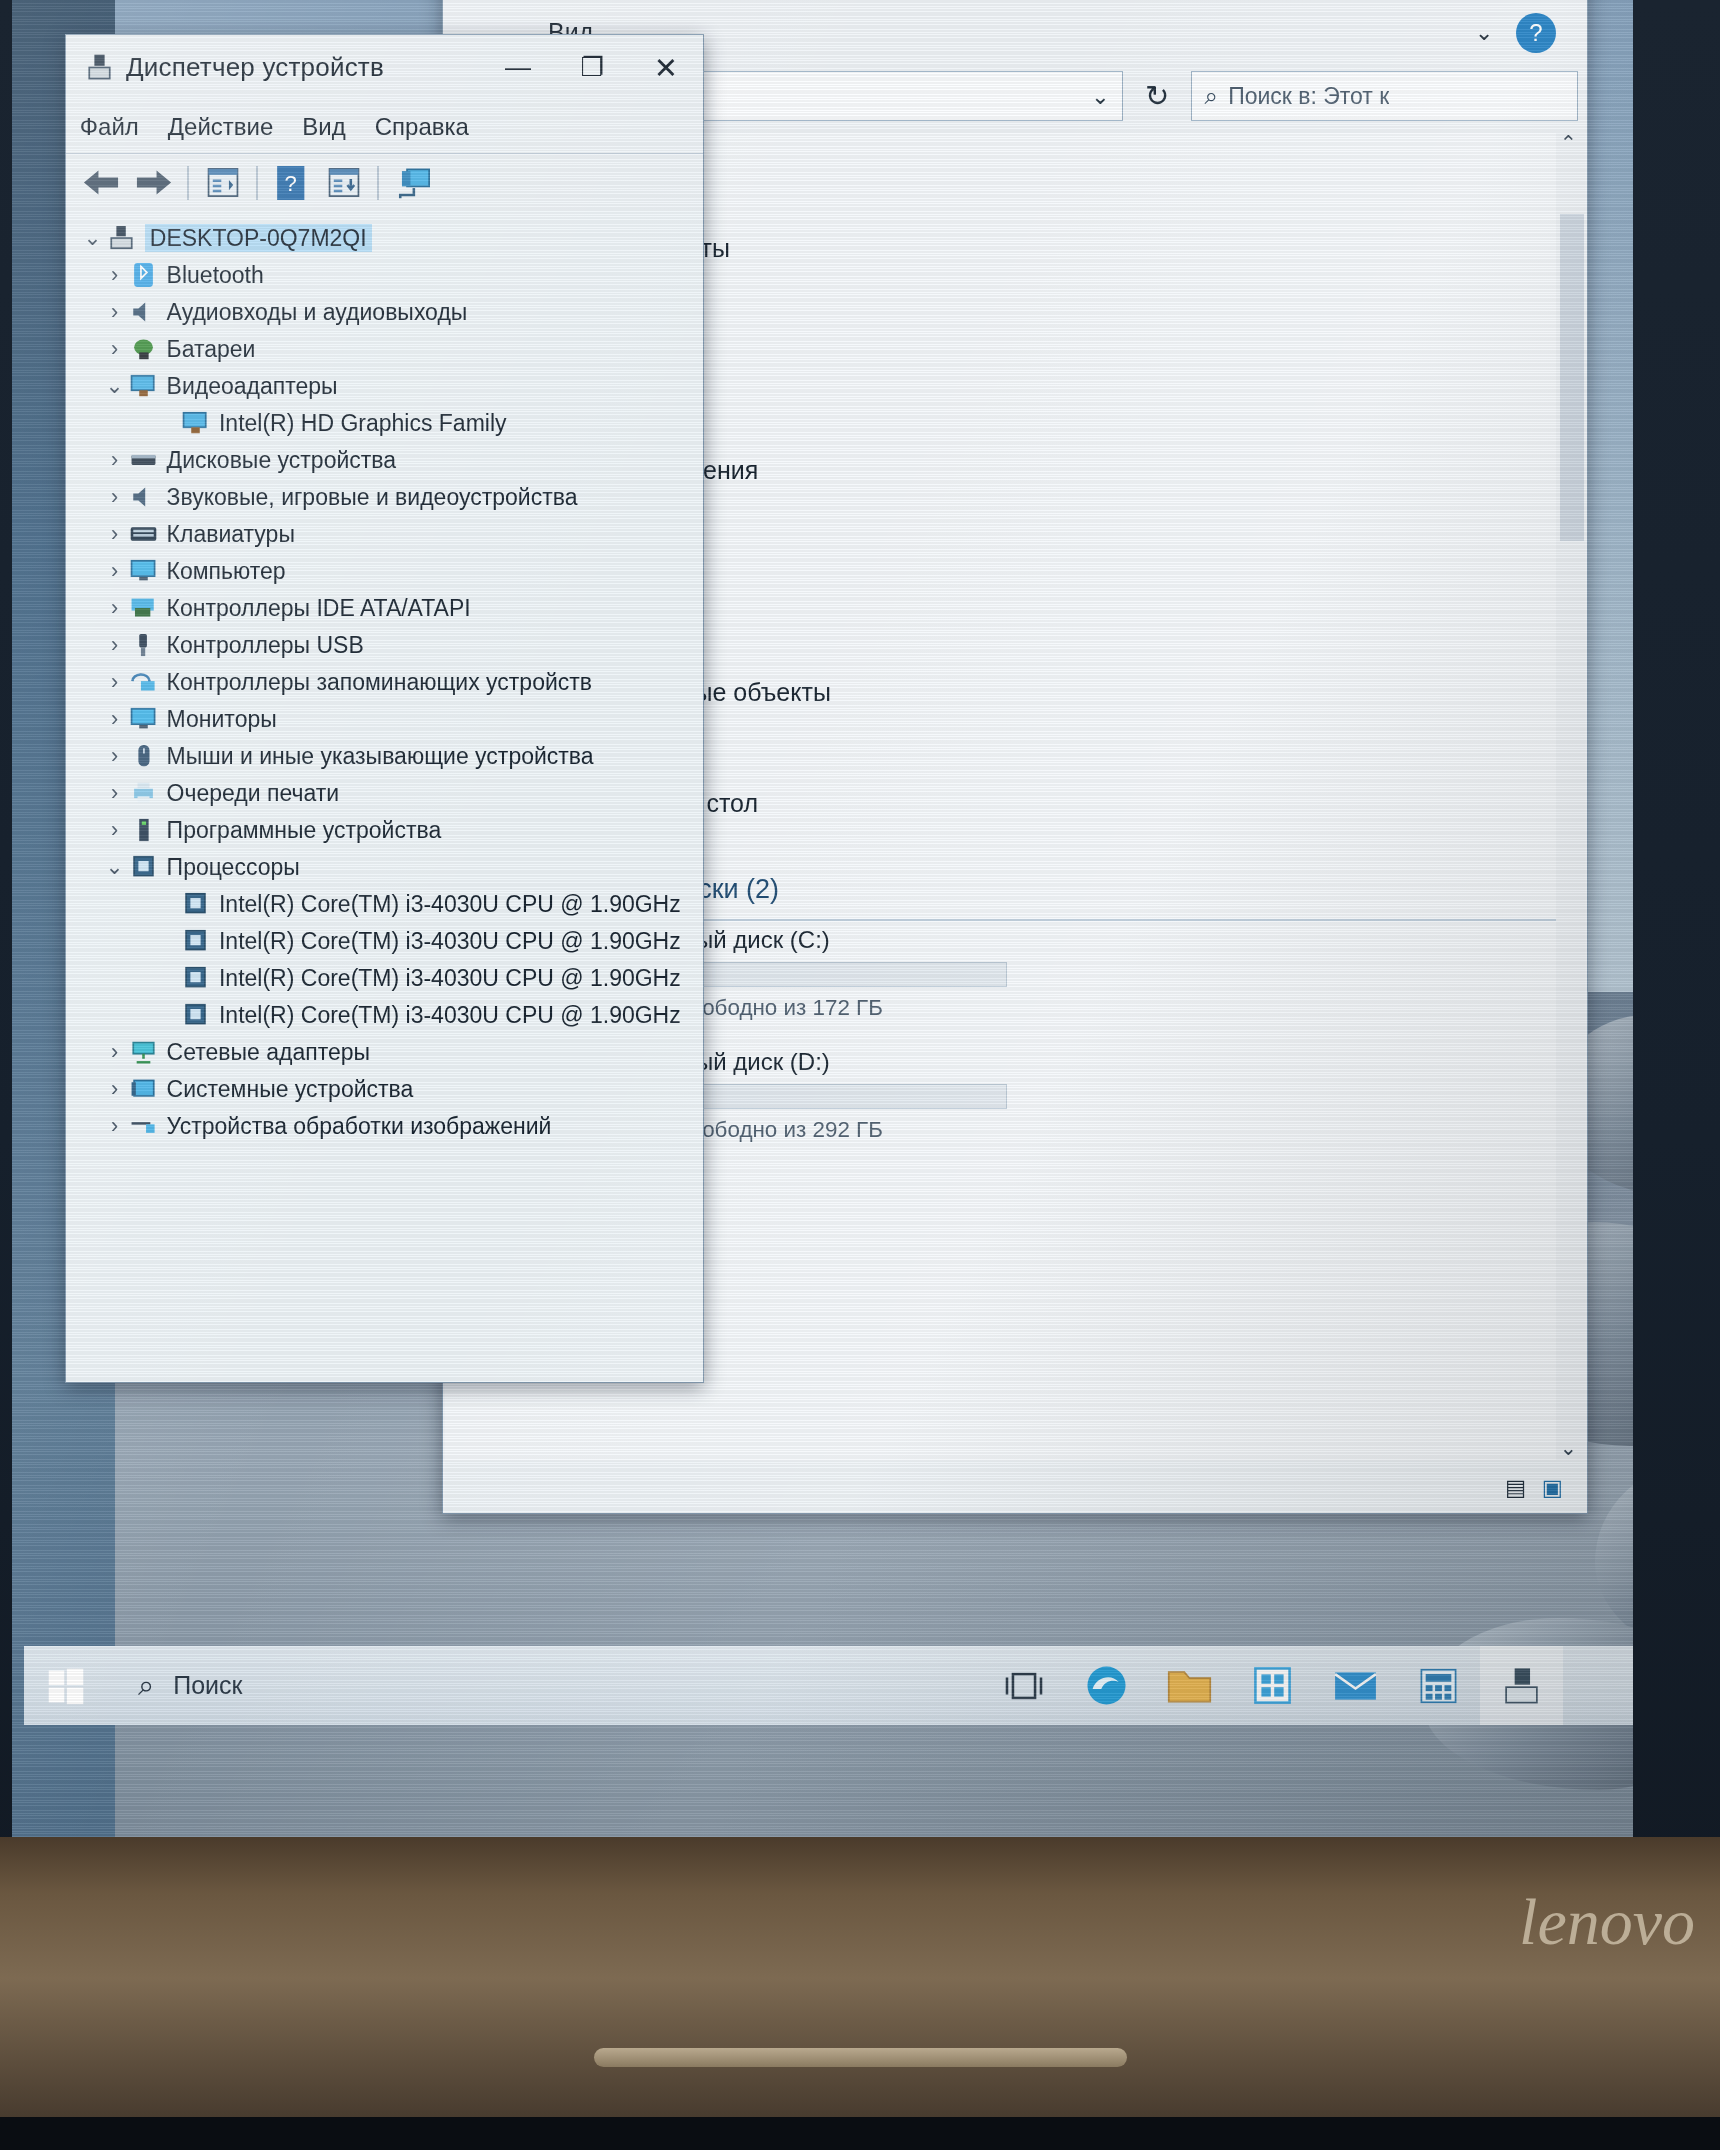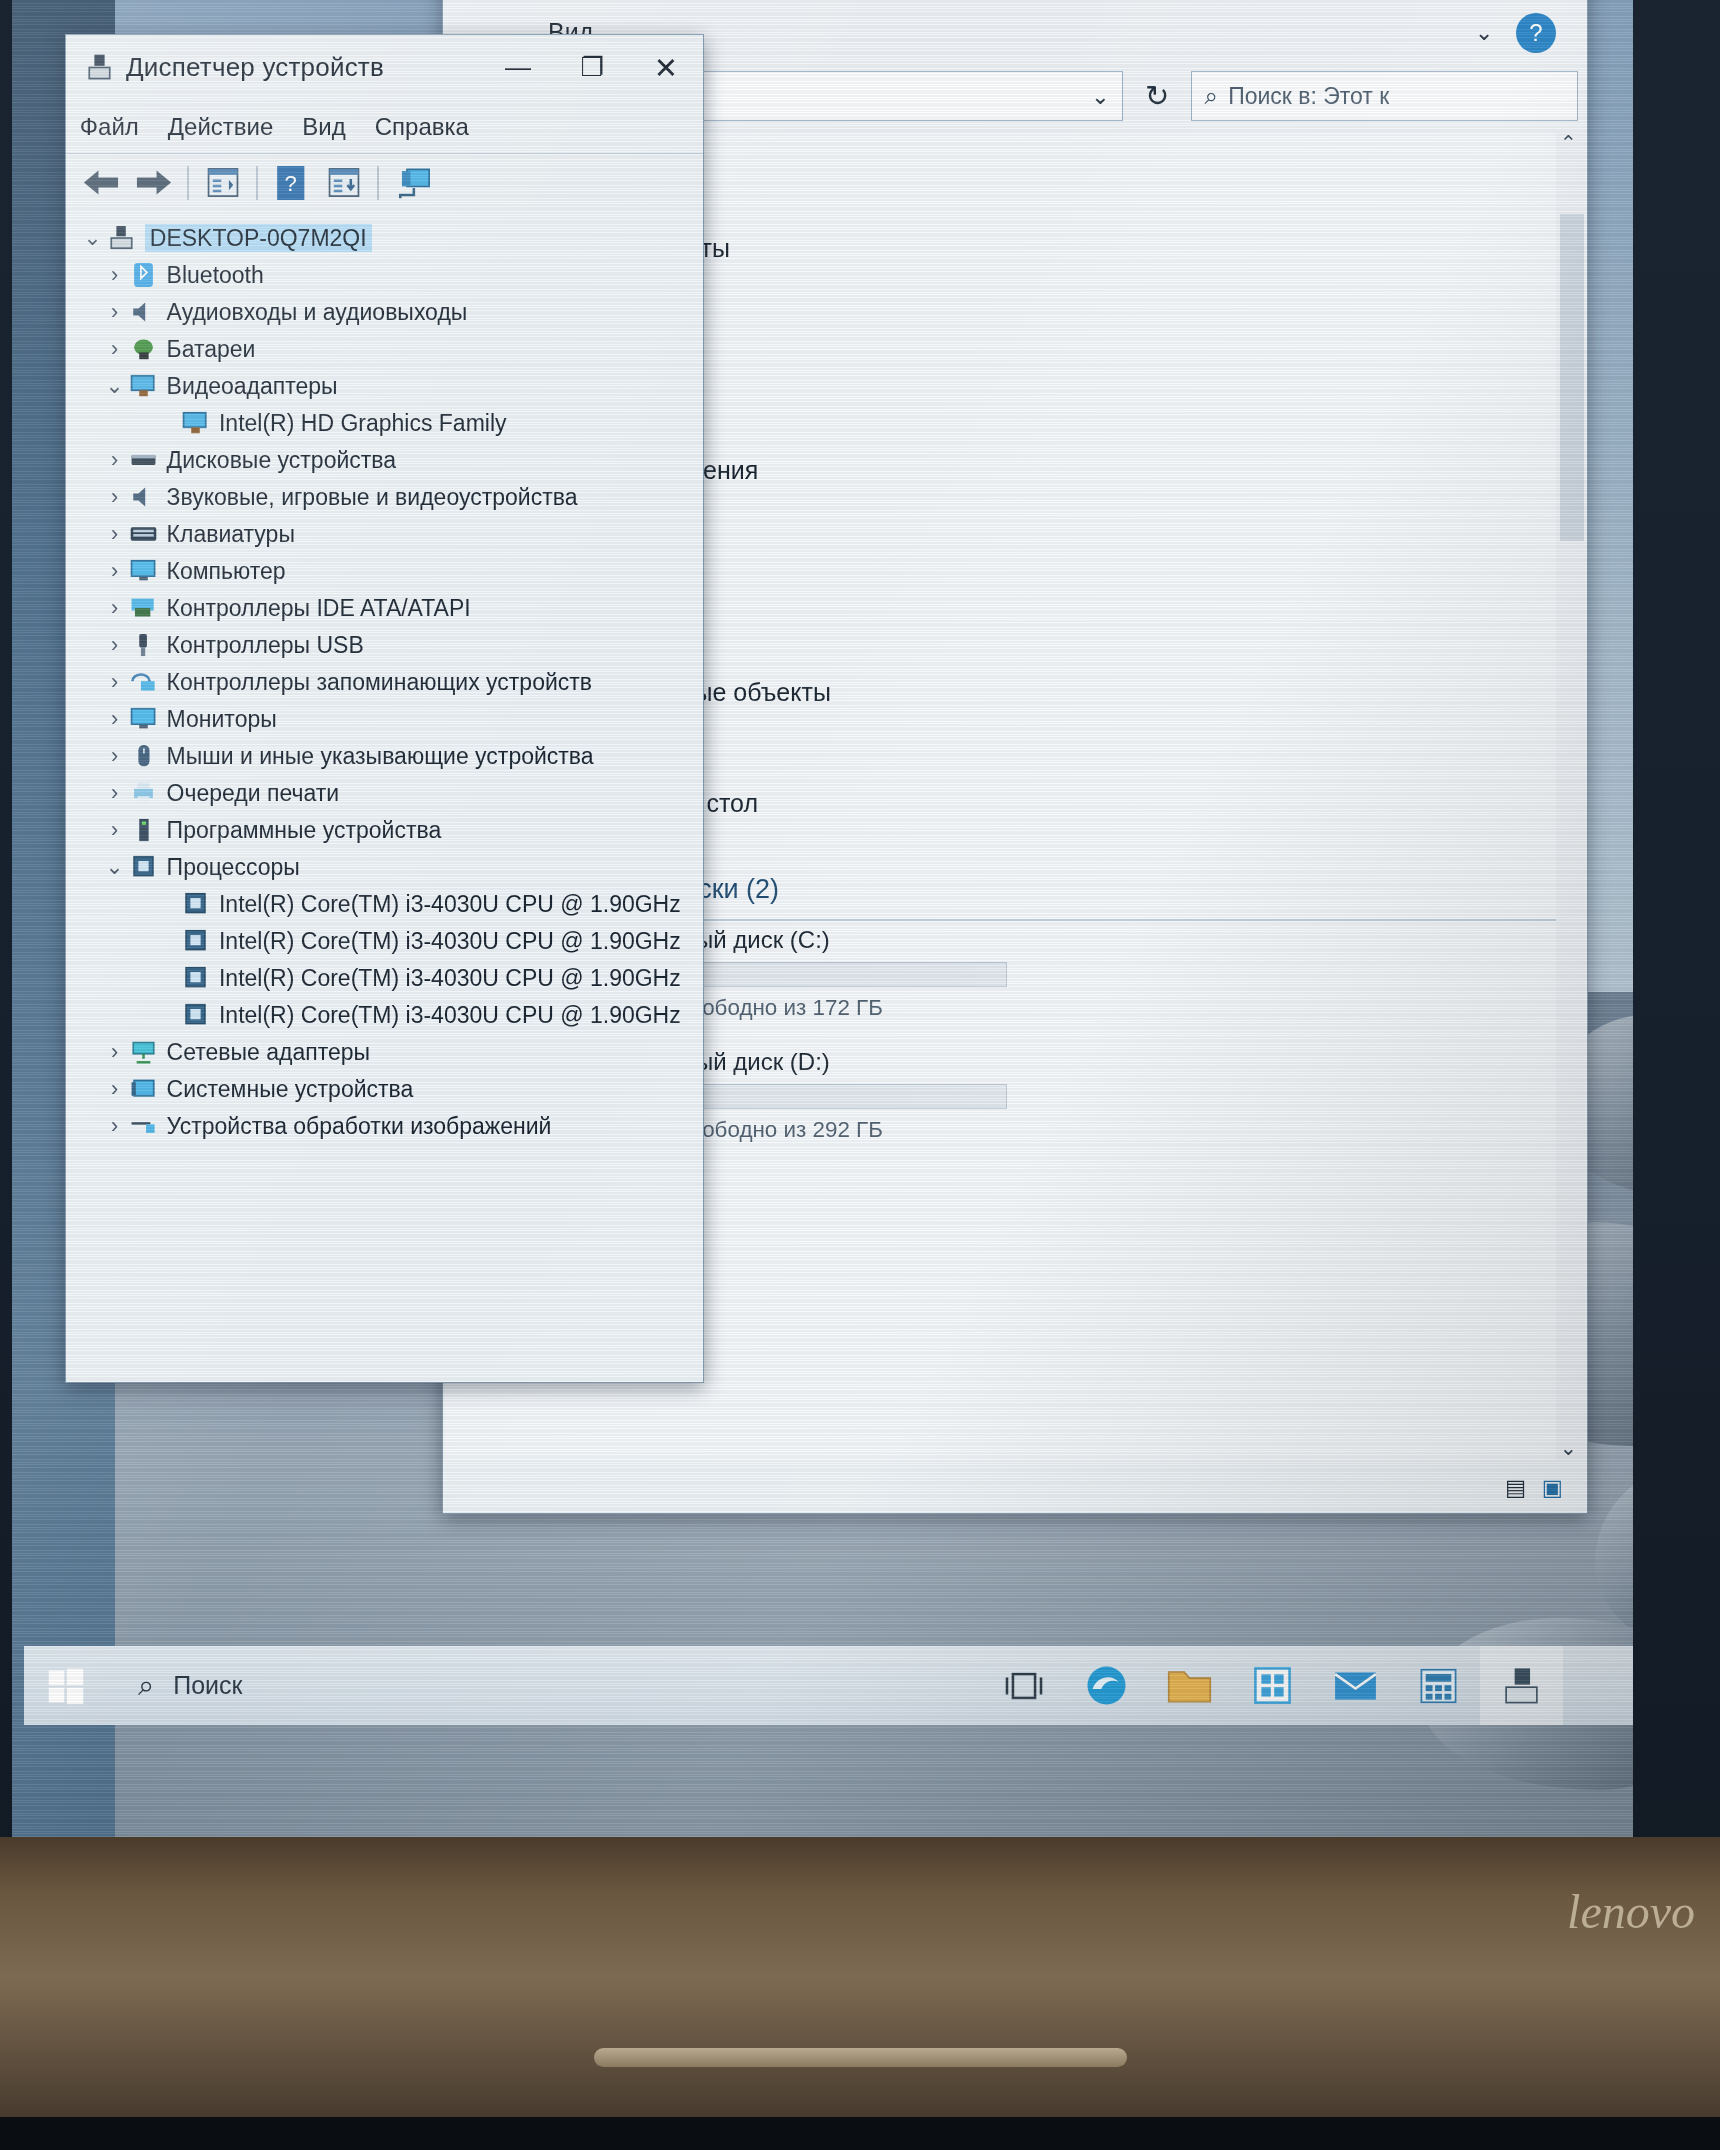--- a/index.html
+++ b/index.html
@@ -105,21 +105,21 @@
   #tb-search{width:551px;height:100%;display:flex;align-items:center;gap:19px;padding-left:31px;}
   #tb-search .ph{font-size:25px;color:#2b3947;}
   .tb-app{width:83px;height:100%;display:flex;align-items:center;justify-content:center;}
   .tb-app.active{background:rgba(255,255,255,.45);}
 
   
   #deck{position:absolute;left:0;top:1837px;width:1721px;height:314px;
     background:linear-gradient(180deg,#4a3b2b 0%,#6a5740 18%,#7d6a52 45%,#3b3026 100%);}
   #hinge{position:absolute;left:594px;top:2048px;width:533px;height:19px;border-radius:9.5px;
     background:linear-gradient(180deg,#b9a98e,#8a7a60);}
-  #logo{position:absolute;right:26px;top:1884px;font-size:48px;color:#c9bca5;
+  #logo{position:absolute;right:26px;top:1884px;font-size:66px;color:#c9bca5;
     font-family:"Liberation Serif","DejaVu Serif",serif;font-style:italic;opacity:.85;}
   #deck-dark{position:absolute;left:0;top:2117px;width:1721px;height:34px;background:#0a0d12;}
 </style>
 </head>
 <body>
 
 <div id="photo">
   <div id="bezel">
     <div id="screen">
 

